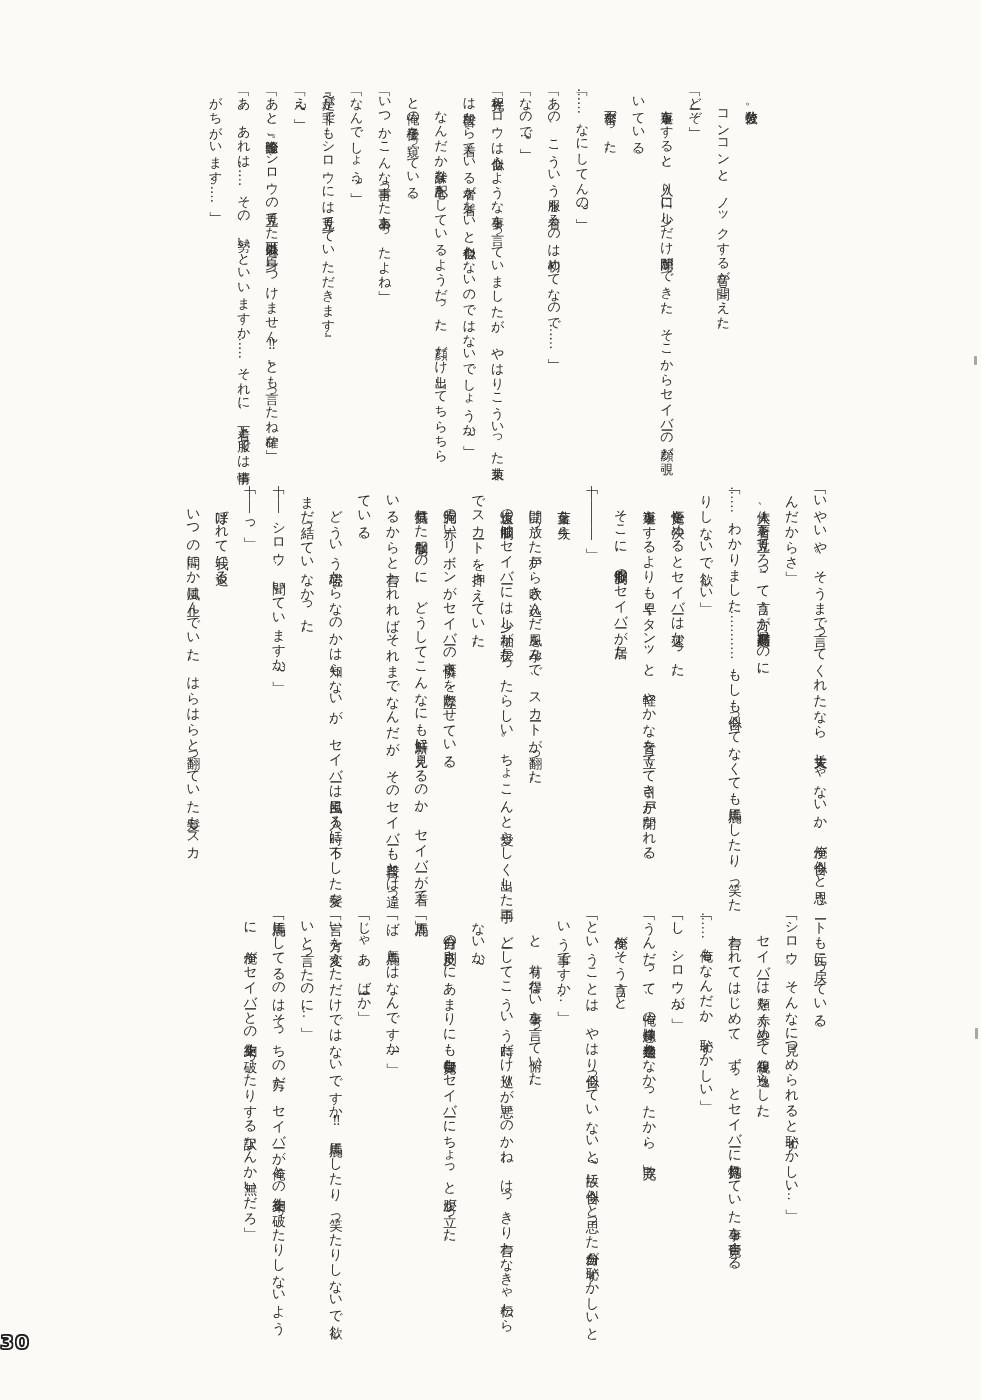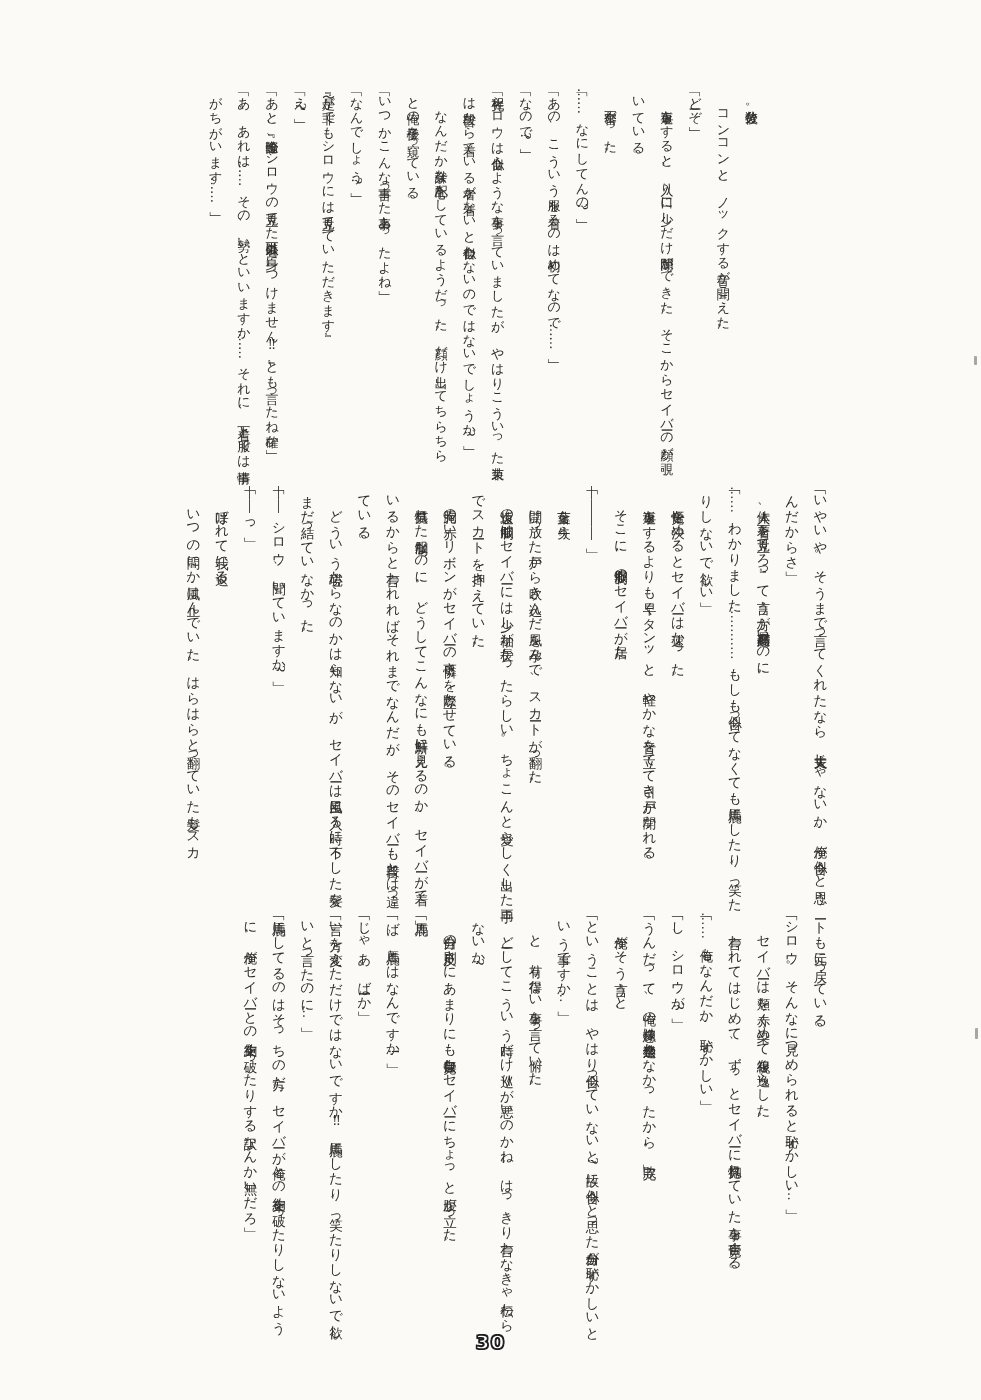--- a/index.html
+++ b/index.html
@@ -22,21 +22,20 @@
     max-width: 720px;
   }
   .tier p { margin: 0; padding: 0; }
   .tier p.indent { text-indent: 1em; }
   #tier1 { top: 88px;  right: 216px; height: 378px; font-size: 13px;   line-height: 28.2px; }
   #tier2 { top: 486px; right: 146px; height: 424px; font-size: 13.5px; line-height: 28.5px; }
   #tier3 { top: 912px; right: 146px; height: 424px; font-size: 13.5px; line-height: 28.5px; }
   .page-number {
     position: absolute;
     top: 1330px; left: 0; width: 100%;
-    text-align: center;
     font-family: "DejaVu Sans", "Liberation Sans", sans-serif;
     font-weight: bold;
     font-size: 20px;
     color: #ffffff;
     -webkit-text-stroke: 1.3px #1c1c1c;
     text-shadow:
       -1px -1px 0 #1c1c1c, 1px -1px 0 #1c1c1c,
       -1px  1px 0 #1c1c1c, 1px  1px 0 #1c1c1c;
     letter-spacing: 1px;
   }

